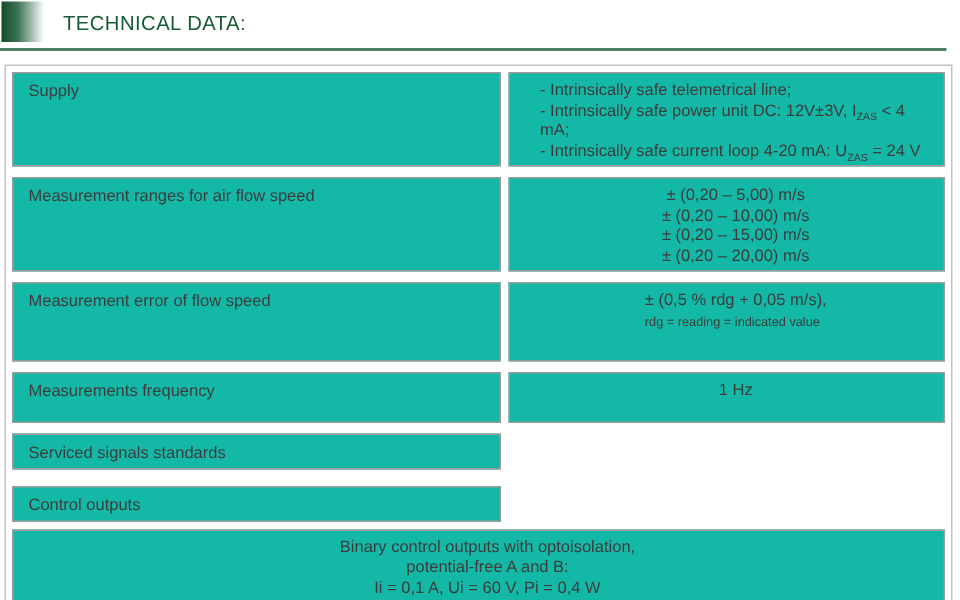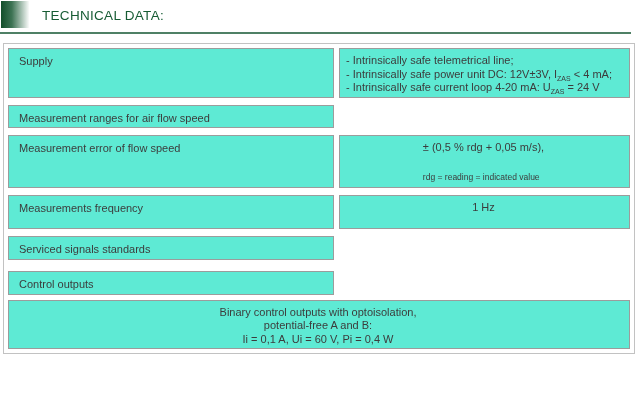--- a/index.html
+++ b/index.html
@@ -41,59 +41,60 @@
   .spec-row{display:flex;gap:5px;}
   .spec-row:nth-child(1){min-height:49px;}
   .spec-row:nth-child(2){min-height:23px;}
   .spec-row:nth-child(3){min-height:53px;}
   .spec-row:nth-child(4){min-height:34px;}
   .spec-row:nth-child(5){min-height:28px;flex-direction:column;}
   .spec-row:nth-child(6){min-height:72px;flex-direction:column;}
   .spec-row:nth-child(7){min-height:41px;}
   .cell{
     border:1px solid var(--cell-border);
-    box-sizing:border-box;background:#5eead4;
+    box-sizing:border-box;background:#14b8a6;
     line-height:13.5px;
   }
   .cell-left{
     width:326px;flex:0 0 auto;
     padding:6px 10px 2px 10px;
   }
   .cell-right{
     flex:1 1 auto;
-    padding:5px 8px 2px 6px;
+    padding:5px 8px 2px 20px;
     text-align:center;
   }
   .cell-right.align-left{text-align:left;}
   .cell-right .lines{display:inline-block;}
   .cell-right.align-left .lines{text-align:left;}
   .bullet-block{
     display:inline-block;text-align:left;
     line-height:17.5px;padding-top:1px;
   }
   .note-block{display:inline-block;text-align:left;}
   .note-text{
-    display:block;font-size:8.5px;line-height:10px;margin-top:17px;
+    display:block;font-size:8.5px;line-height:10px;margin-top:1px;
   }
   sub{font-size:7px;line-height:0;}
 </style>
 </head>
 <body>
 
 <div class="gradient-square"></div>
 <div class="page-title">TECHNICAL DATA:</div>
 <div class="green-rule"></div>
 
 <div class="spec-table">
     <div class="spec-row">
       <div class="cell cell-left">Supply</div>
       <div class="cell cell-right align-left"><span class="lines">- Intrinsically safe telemetrical line;<br>- Intrinsically safe power unit DC: 12V±3V, I<sub>ZAS</sub> &lt; 4 mA;<br>- Intrinsically safe current loop 4-20 mA: U<sub>ZAS</sub> = 24 V</span></div>
     </div>
     <div class="spec-row">
       <div class="cell cell-left">Measurement ranges for air flow speed</div>
+      <div class="cell cell-right"><span class="lines">± (0,20 – 5,00) m/s<br>± (0,20 – 10,00) m/s<br>± (0,20 – 15,00) m/s<br>± (0,20 – 20,00) m/s</span></div>
     </div>
     <div class="spec-row">
       <div class="cell cell-left">Measurement error of flow speed</div>
       <div class="cell cell-right"><span class="note-block">± (0,5 % rdg + 0,05 m/s),<span class="note-text">rdg = reading = indicated value</span></span></div>
     </div>
     <div class="spec-row">
       <div class="cell cell-left">Measurements frequency</div>
       <div class="cell cell-right"><span class="lines">1 Hz</span></div>
     </div>
     <div class="spec-row">

